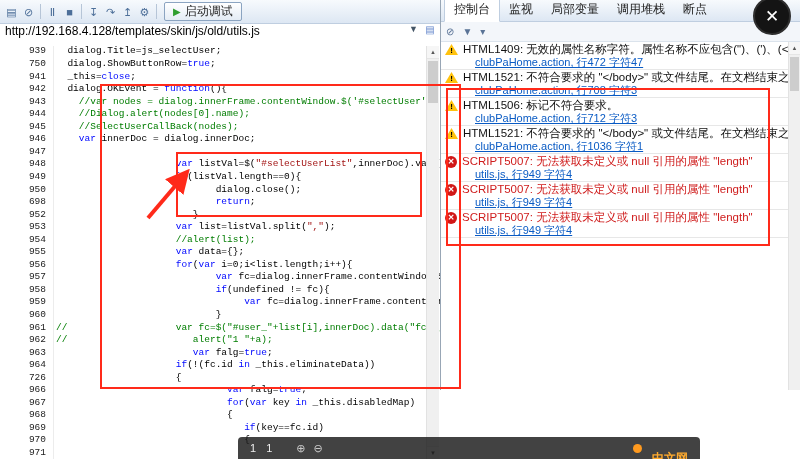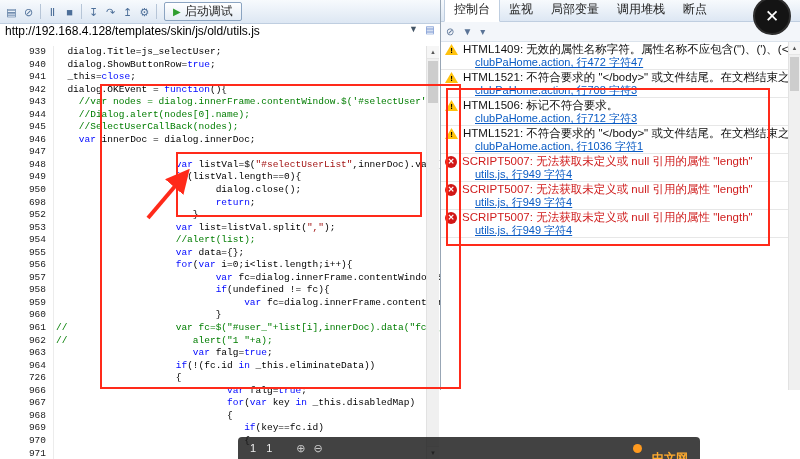--- a/index.html
+++ b/index.html
@@ -18,21 +18,21 @@
                border:1px solid #8ba4c1; border-radius:2px; background:linear-gradient(#ffffff,#e4ecf5);
                font-size:12px; color:#222; cursor:pointer; }
   .start-btn .play { color:#2f9e2f; font-size:10px; }
 
   .urlrow { height:39px; background:#fff; border-bottom:1px solid #cdd9e6; display:flex; align-items:flex-start;
             font-size:12px; padding:0 2px 0 5px; color:#000; }
   .urlrow .url { flex:1; white-space:nowrap; overflow:hidden; }
   .url-drop { width:17px; text-align:center; color:#445566; font-size:9px; cursor:pointer; }
   .url-icon { width:16px; text-align:center; color:#6688cc; font-size:10px; cursor:pointer; }
 
-  .codewrap { position:absolute; left:0; top:46px; width:450px; bottom:0; display:flex; overflow:hidden; background:#fff; }
+  .codewrap { position:absolute; left:0; top:46px; width:450px; bottom:0; display:flex; overflow:hidden; background:#fff;align-items:center; }
   .gutter { width:54px; flex:0 0 54px; border-right:1px solid #ececec; }
   .gutter .ln { height:12.55px; line-height:12.55px; font-family:"Liberation Mono","DejaVu Sans Mono",monospace;
                 font-size:9.5px; text-align:right; padding-right:7px; color:#222; cursor:pointer; }
   .lines { flex:1; overflow:hidden; padding-left:2px; }
   .cl { height:12.55px; line-height:12.55px; font-family:"Liberation Mono","DejaVu Sans Mono",monospace;
         font-size:9.5px; white-space:pre; }
   .seg-p { color:#000; } .seg-k { color:#0008ff; } .seg-c { color:#007d00; } .seg-s { color:#a31515; }
 
   .vscroll { position:absolute; left:426px; top:46px; width:13px; bottom:0; background:#f0f0f0; border-left:1px solid #e2e2e2; }
   .sb-btn { height:13px; font-size:6px; text-align:center; line-height:13px; color:#555; background:#f6f6f6;
@@ -111,21 +111,21 @@
       </button>
     </div>
     <div class="urlrow">
       <span class="url">http://192.168.4.128/templates/skin/js/old/utils.js</span>
       <span class="url-drop">▼</span>
       <span class="url-icon">▤</span>
     </div>
     <div class="codewrap">
       <div class="gutter">
           <div class="ln">939</div>
-          <div class="ln">940</div>
+          <div class="ln">750</div>
           <div class="ln">941</div>
           <div class="ln">942</div>
           <div class="ln">943</div>
           <div class="ln">944</div>
           <div class="ln">945</div>
           <div class="ln">946</div>
           <div class="ln">947</div>
           <div class="ln">948</div>
           <div class="ln">949</div>
           <div class="ln">950</div>

